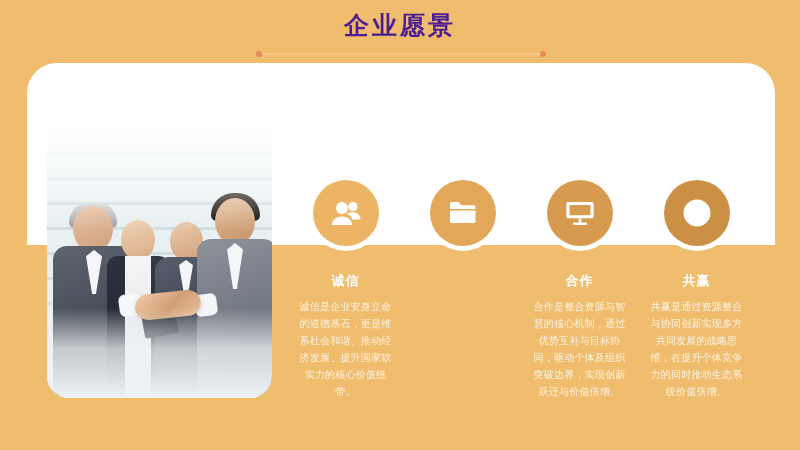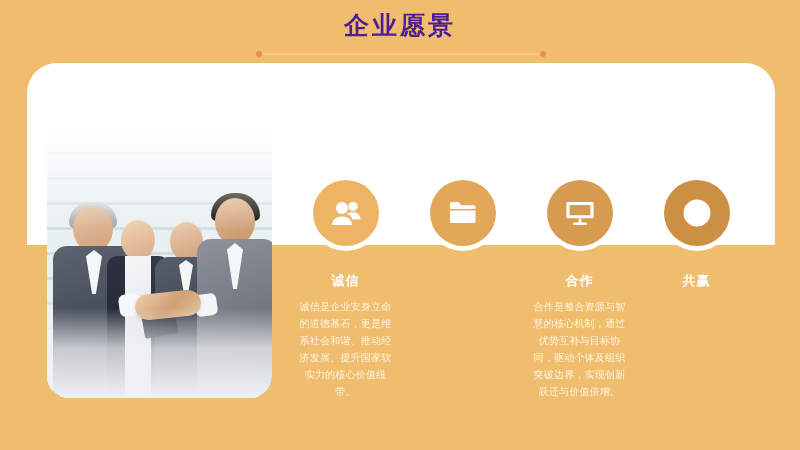--- a/index.html
+++ b/index.html
@@ -375,15 +375,16 @@
   <div class="pillar">
     <div class="pillar-circle" style="background-color: rgb(204, 144, 68);">
       <span>
         <svg width="32" height="32" viewBox="0 0 32 32" aria-hidden="true">
           <circle cx="16" cy="16" r="13.5"></circle>
           <path d="M15.1 6.6h1.9v9.2l5.4 5.1-1.35 1.4-6-5.7z" fill="#cc9044"></path>
         </svg>
       </span>
     </div>
     <div class="pillar-title">共赢</div>
+    <div class="pillar-text">共赢是通过资源整合与协同创新实现多方共同发展的战略思维，在提升个体竞争力的同时推动生态系统价值倍增。</div>
   </div>
 
 </div>
 
 </body></html>

